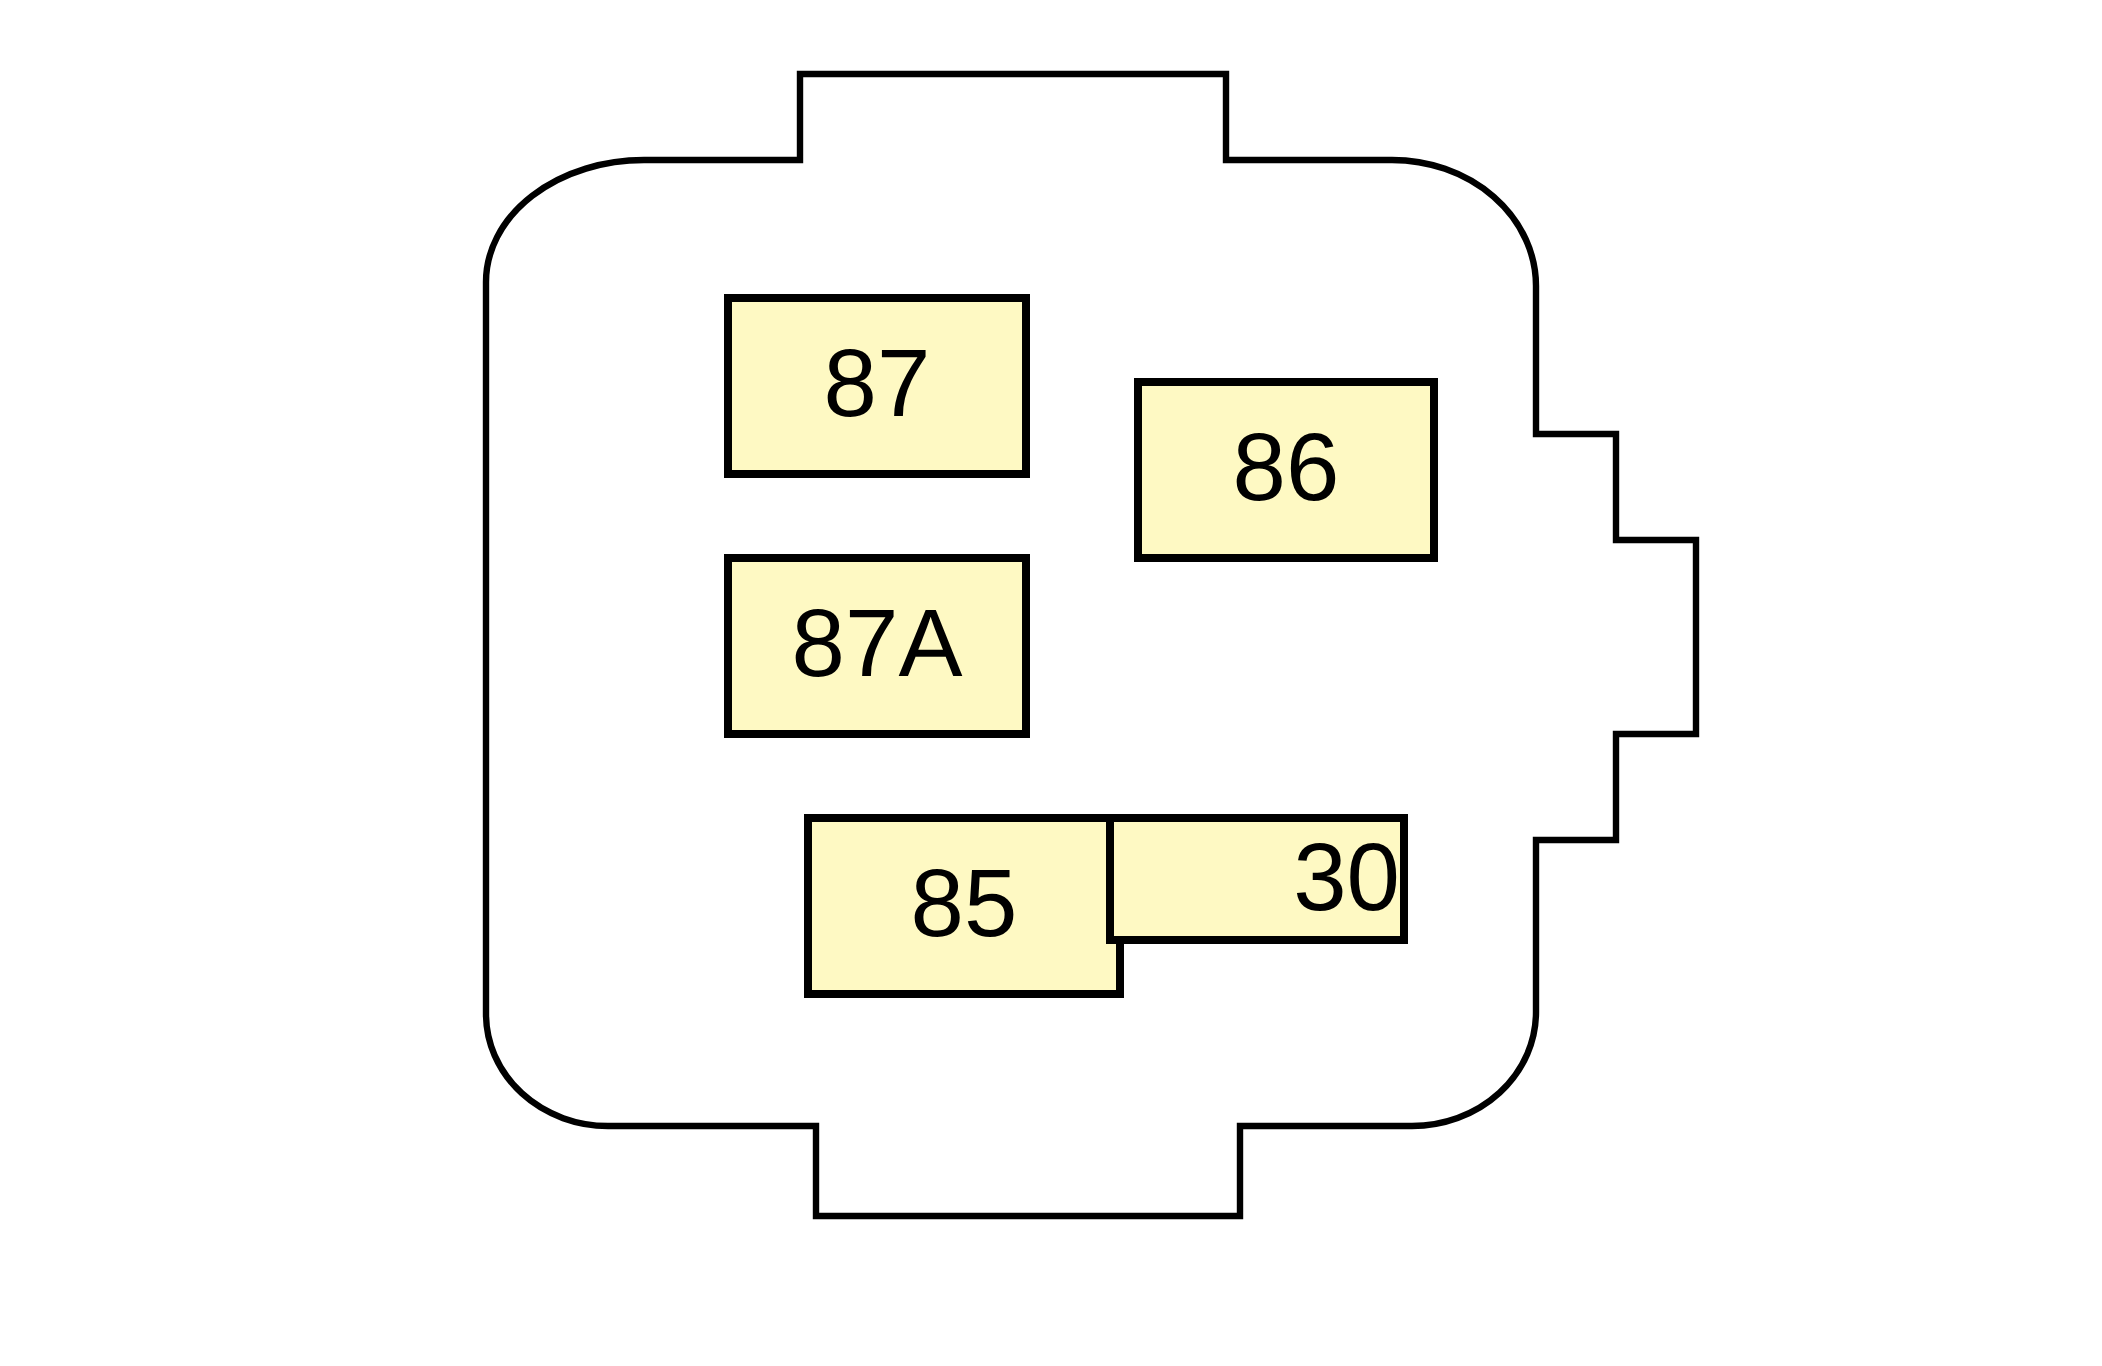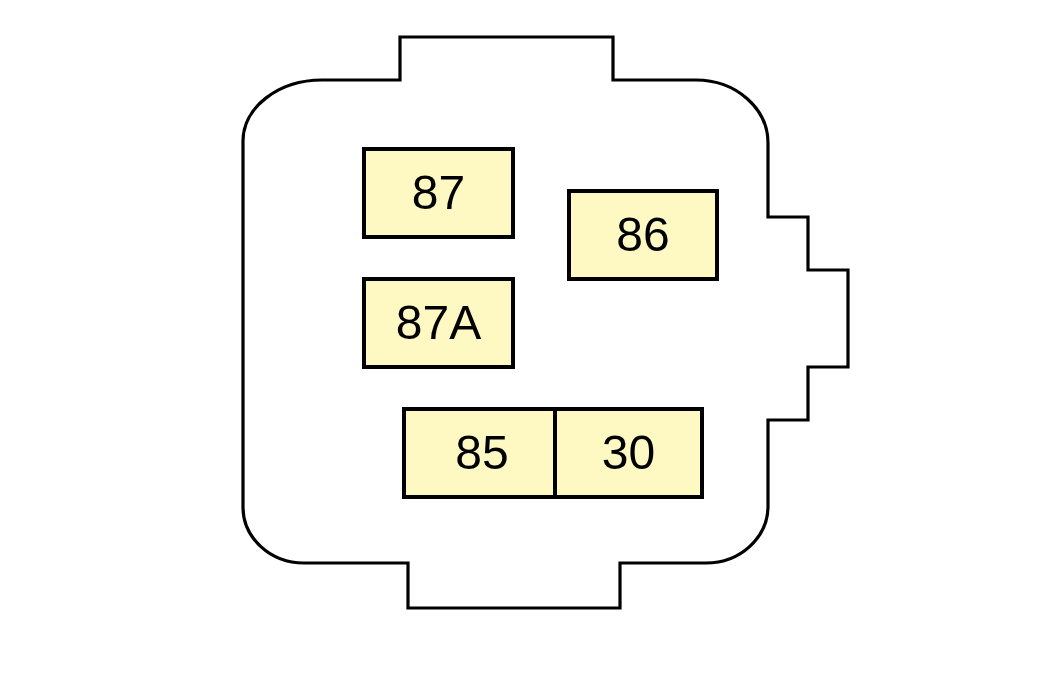--- a/index.html
+++ b/index.html
@@ -31,21 +31,21 @@
     align-items: center;
     justify-content: center;
     font-size: 48px;
     line-height: 1;
     color: #000000;
   }
   .t87  { left: 362px; top: 147px; width: 153px; height: 92px; }
   .t86  { left: 567px; top: 147px; width: 152px; height: 92px; margin-top: 42px; }
   .t87a { left: 362px; top: 277px; width: 153px; height: 92px; text-align: center; }
   .t85  { left: 362px; top: 407px; width: 160px; height: 92px; margin-left: 40px; }
-  .t30  { left: 553px; top: 407px; width: 151px; height: 92px; }
+  .t30  { left: 553px; top: 407px; width: 151px; height: 65px; justify-content: flex-end; }
 </style>
 </head>
 <body>
 
 <div class="canvas">
 
   <svg class="outline-svg" viewBox="0 0 1051 683" xmlns="http://www.w3.org/2000/svg" aria-hidden="true">
     <path d="M 322 80
              H 400 V 37 H 613 V 80 H 696
              A 72 63 0 0 1 768 143

